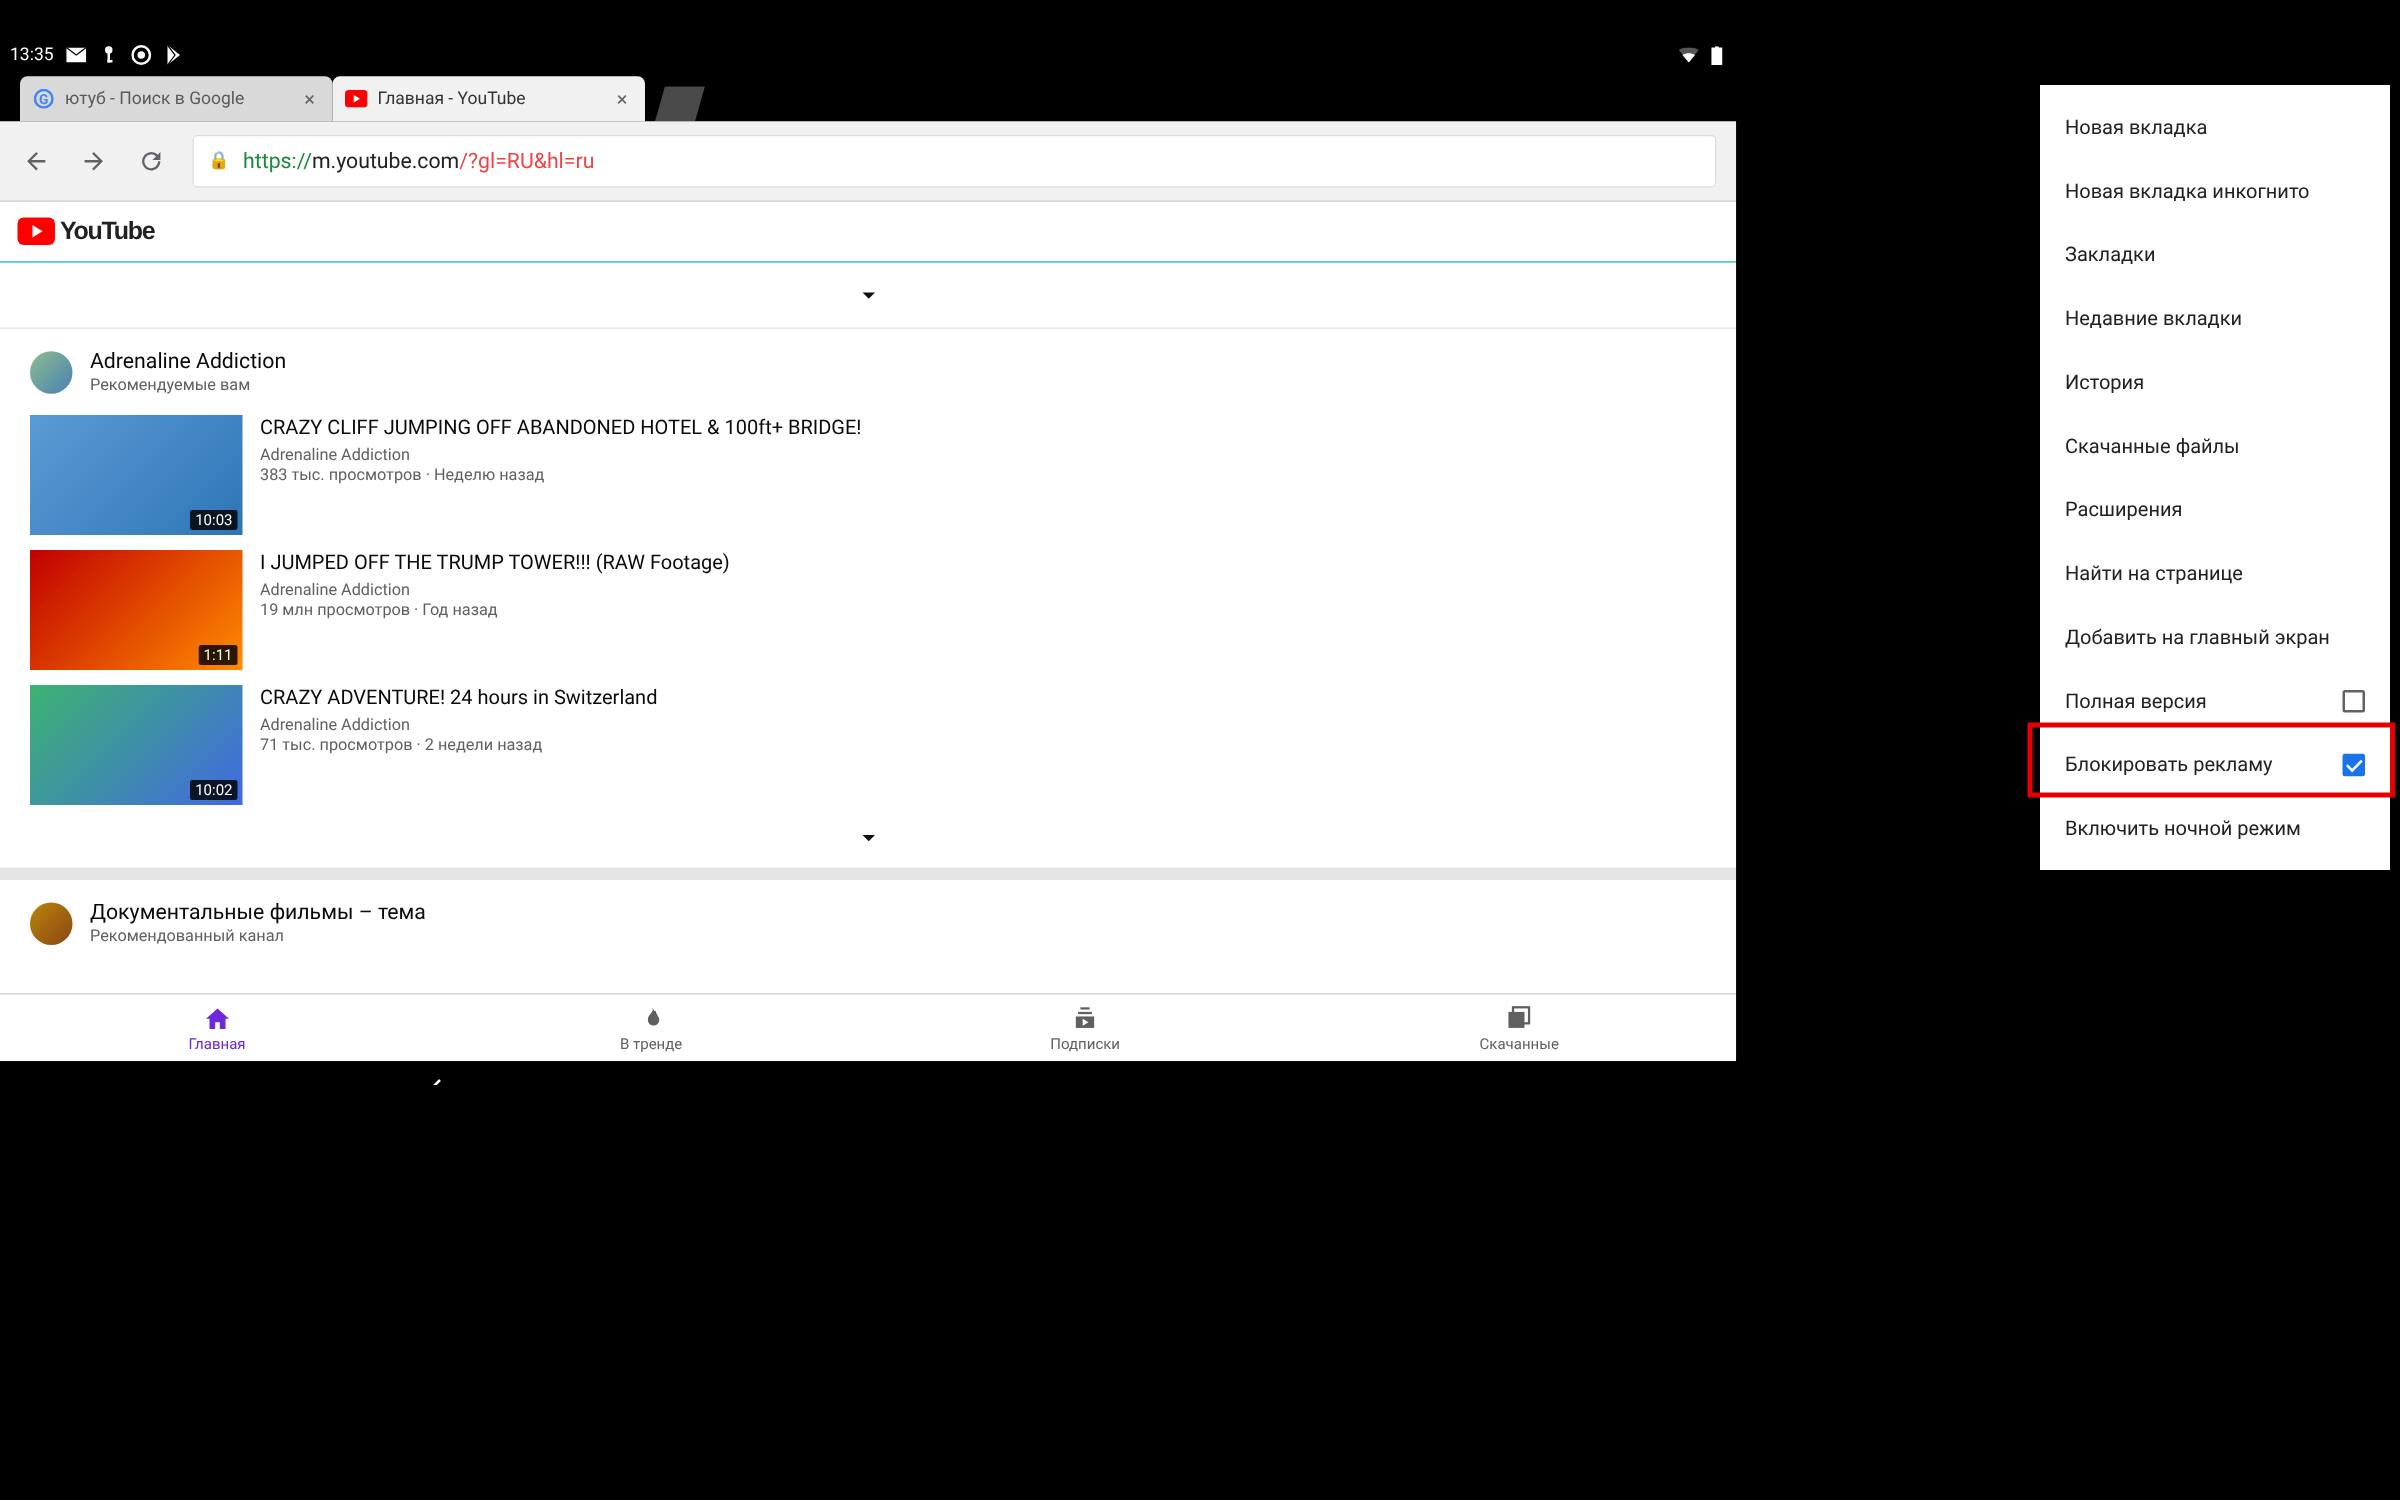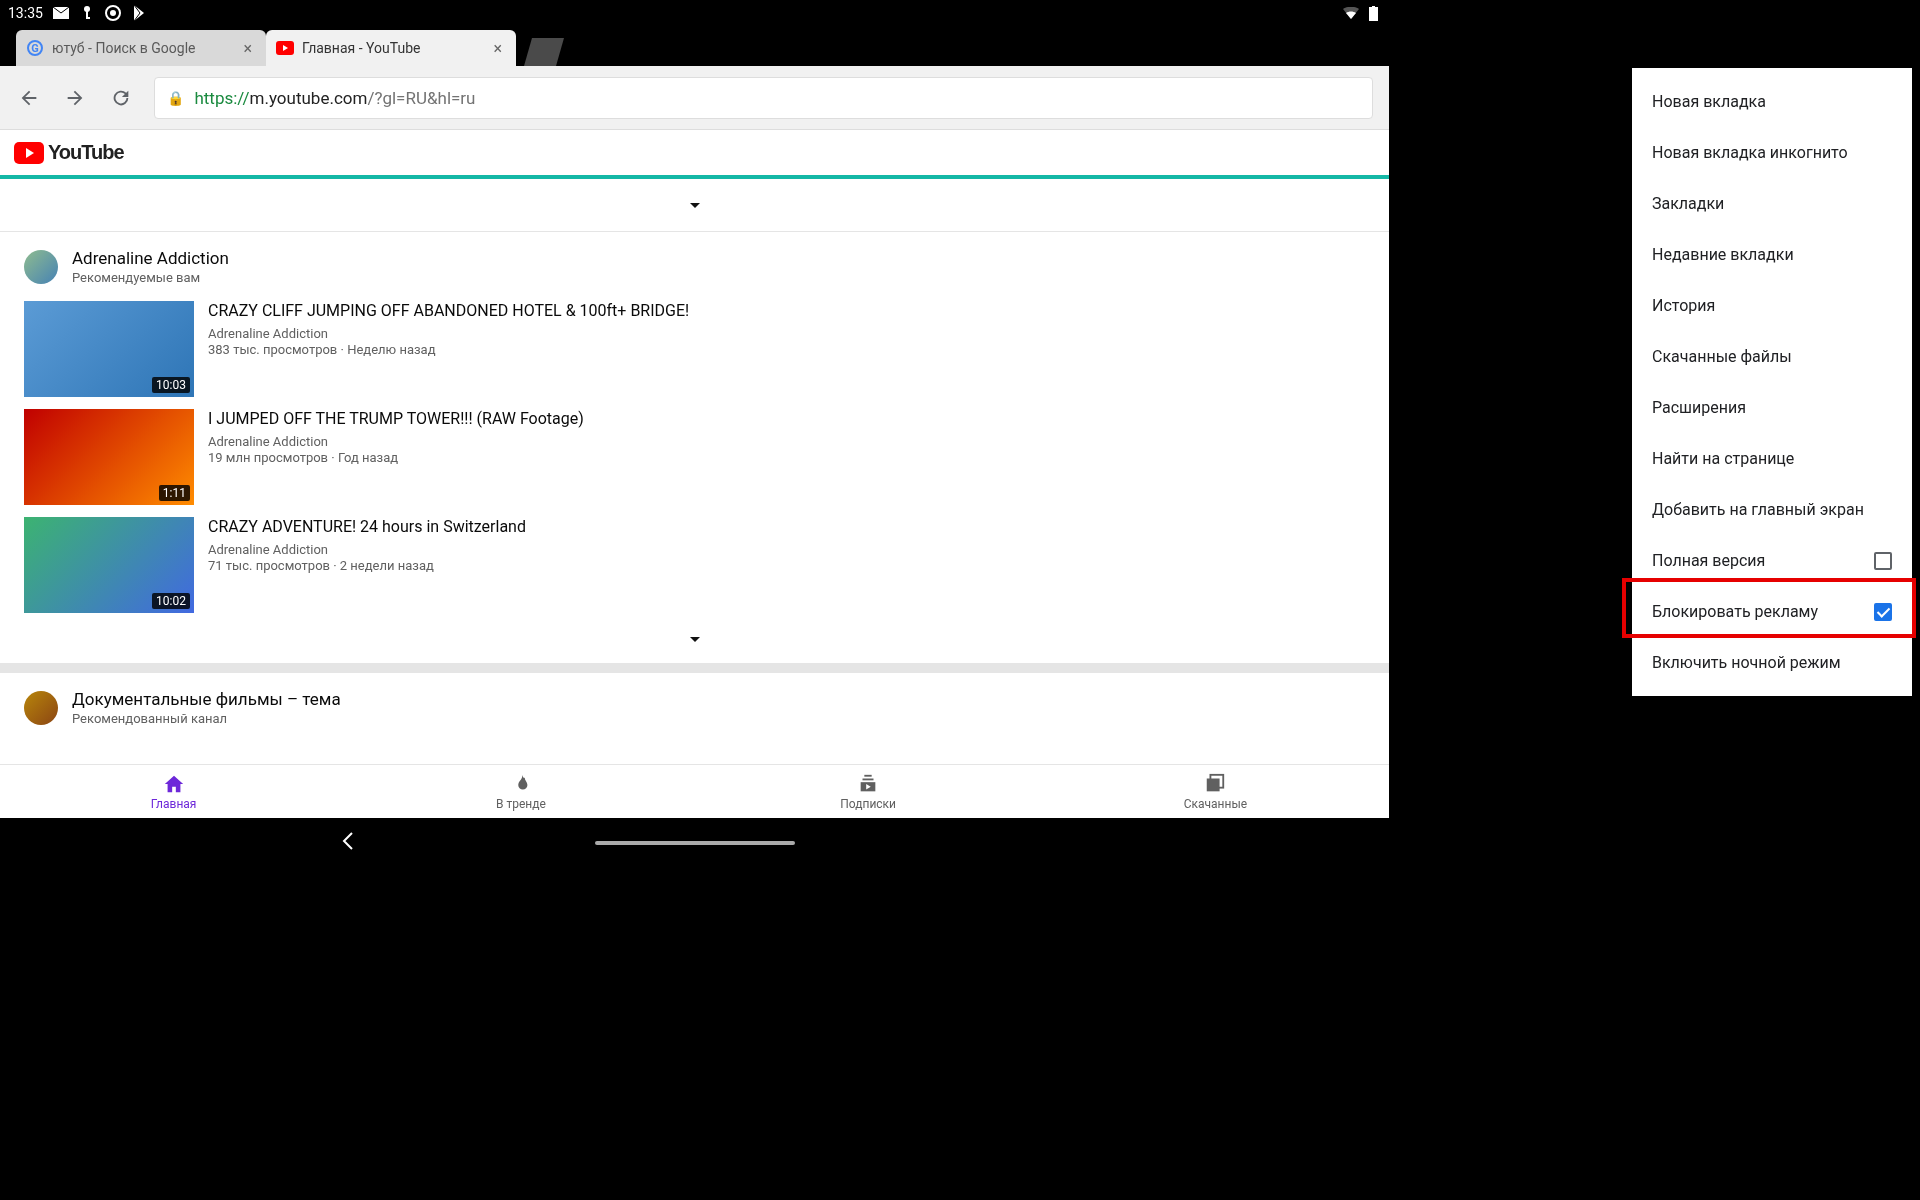--- a/index.html
+++ b/index.html
@@ -1,41 +1,41 @@
 <!DOCTYPE html>
 <html><head>
 <meta charset="utf-8">
 <style>
   * { box-sizing: border-box; margin: 0; padding: 0; }
   html, body { width: 1389px; height: 868px; font-family: Roboto, Arial, sans-serif; background: #000; overflow: hidden; }
   
-  .status-bar { height: 26px; background: #000; color: #fff; display: flex; align-items: center; padding: 0 8px; font-size: 14px; }
+  .status-bar { height: 26px; background: #000; color: #fff; display: flex; align-items: center; padding: 0 8px; font-size: 14px; margin-top: 31px; }
   .status-left { display: flex; align-items: center; gap: 10px; }
   .status-right { margin-left: auto; display: flex; align-items: center; gap: 6px; }
   .status-icon { width: 16px; height: 16px; display: inline-flex; align-items: center; justify-content: center; }
   
   .tab-strip { height: 40px; background: #000; display: flex; align-items: flex-end; padding-left: 16px; }
   .tab { height: 36px; width: 250px; display: flex; align-items: center; padding: 0 10px; font-size: 14px; color: #5a5a5a; position: relative; border-radius: 6px 6px 0 0; }
   .tab.inactive { background: #d9d9d9; }
   .tab.active { background: #f1f1f1; color: #333; margin-top: 32px; }
   .tab-favicon { width: 18px; height: 18px; display: inline-flex; align-items: center; justify-content: center; margin-right: 8px; flex-shrink: 0; }
   .tab-title { flex: 1; white-space: nowrap; overflow: hidden; text-overflow: ellipsis; }
   .tab-close { color: #666; font-size: 16px; cursor: pointer; padding: 0 4px; }
   .tab-new { width: 40px; height: 28px; background: #4a4a4a; margin-left: 8px; clip-path: polygon(20% 0, 100% 0, 80% 100%, 0 100%); }
   
   .browser-toolbar { height: 64px; background: #f1f1f1; display: flex; align-items: center; padding: 0 16px; gap: 20px; border-bottom: 1px solid #ddd; }
   .nav-btn { width: 26px; height: 26px; display: flex; align-items: center; justify-content: center; color: #5f6368; cursor: pointer; }
   .omnibox { flex: 1; height: 42px; background: #fff; border: 1px solid #ddd; border-radius: 4px; display: flex; align-items: center; padding: 0 12px; font-size: 17px; }
   .lock-icon { color: #1a8a3f; margin-right: 10px; font-size: 14px; }
   .url-scheme { color: #1a8a3f; }
   .url-host { color: #222; }
-  .url-path { color: #737373; }
+  .url-path { color: #ef4444; }
   
   .content { position: relative; height: calc(868px - 26px - 40px - 64px - 54px - 50px); background: #fff; overflow: hidden; }
-  .yt-header { height: 49px; border-bottom: 4px solid #14b8a6; display: flex; align-items: center; padding: 0 14px; }
+  .yt-header { height: 49px; border-bottom: 1px solid #14b8a6; display: flex; align-items: center; padding: 0 14px; }
   .yt-logo { display: flex; align-items: center; gap: 4px; }
   .yt-logo-play { width: 30px; height: 22px; background: #ff0000; border-radius: 5px; display: flex; align-items: center; justify-content: center; }
   .yt-logo-play::after { content: ""; border-left: 8px solid #fff; border-top: 5px solid transparent; border-bottom: 5px solid transparent; margin-left: 2px; }
   .yt-logo-text { font-family: Arial; font-weight: 700; font-size: 20px; letter-spacing: -1px; color: #212121; }
   .yt-chevron-bar { height: 53px; border-bottom: 1px solid #e5e5e5; display: flex; align-items: center; justify-content: center; color: #606060; }
   .channel-row { display: flex; align-items: center; padding: 16px 24px 10px; gap: 14px; }
   .avatar { width: 34px; height: 34px; border-radius: 50%; background: linear-gradient(135deg,#8fbc8f,#4682b4); flex-shrink: 0; }
   .channel-name { font-size: 17px; color: #0a0a0a; }
   .channel-sub { font-size: 13px; color: #606060; margin-top: 2px; }
   .video-row { display: flex; padding: 6px 24px; gap: 14px; }

